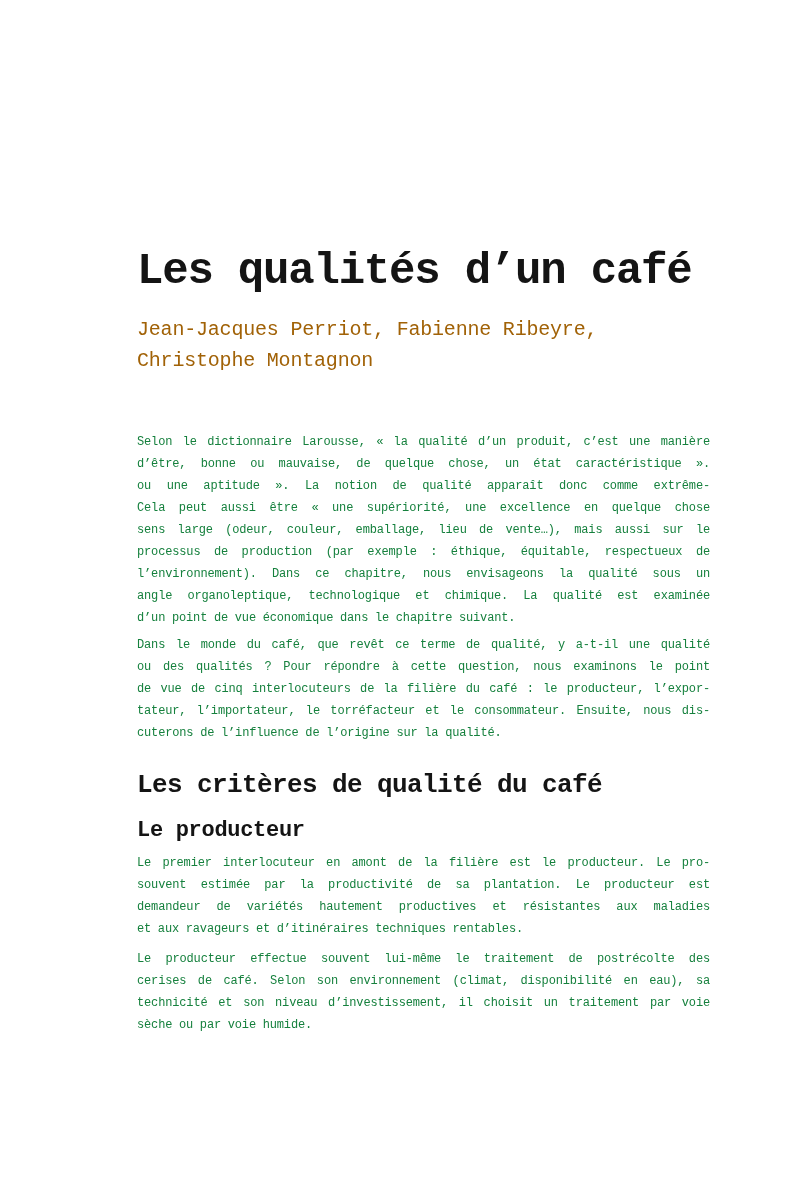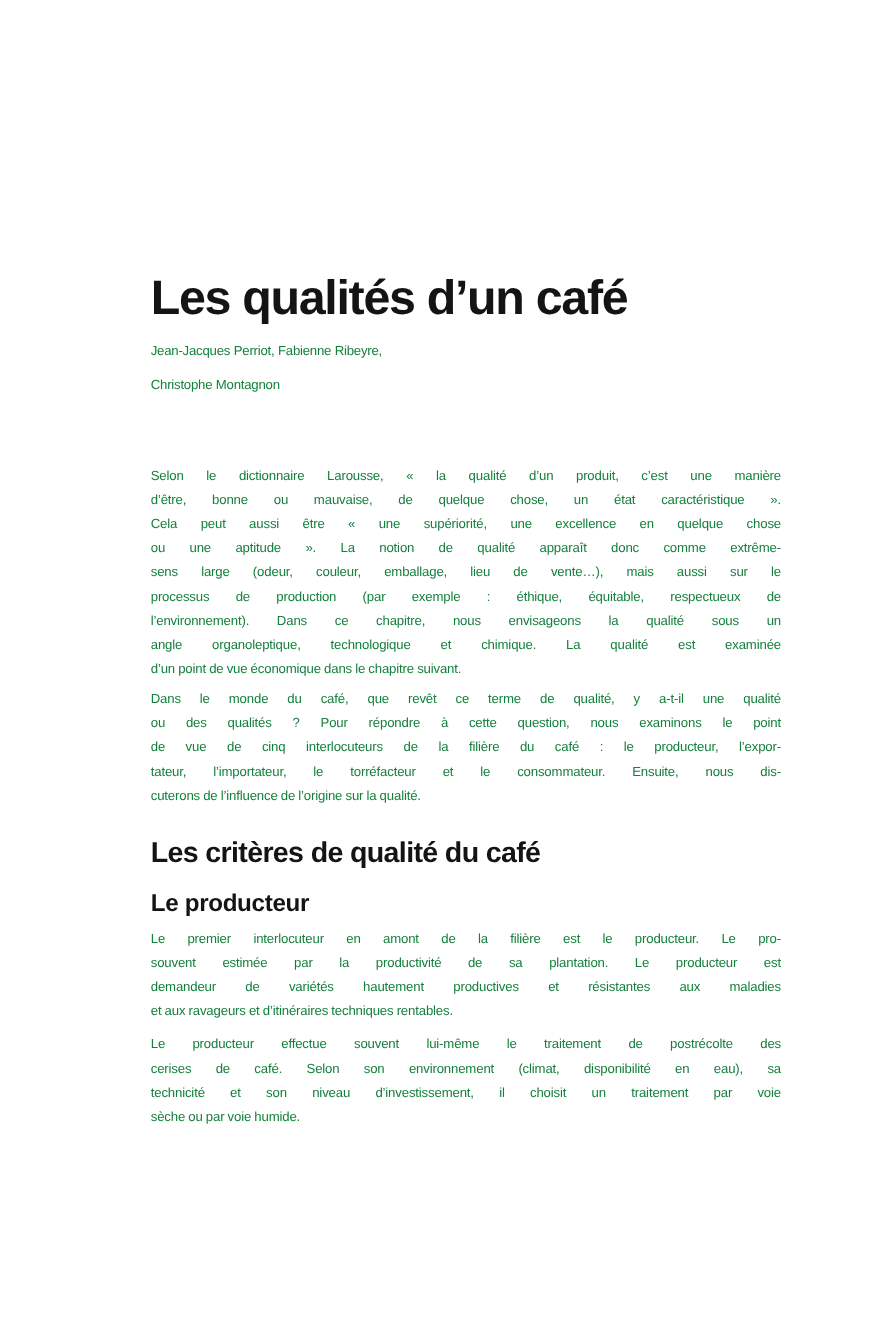--- a/index.html
+++ b/index.html
@@ -6,43 +6,43 @@
     margin: 0;
     padding: 0;
     background: #ffffff;
   }
   .page {
     position: relative;
     width: 800px;
     height: 1200px;
     background: #ffffff;
     overflow: hidden;
-    font-family: Liberation Sans, sans-serif;
+    font-family: Liberation Mono, monospace;
     color: #1f1f1f;
   }
   .column {
     position: absolute;
     left: 137px;
     top: 0;
     width: 573px;
   }
   .title {
     margin: 248px 0 0 0;
     font-size: 44px;
     line-height: 46px;
     font-weight: 700;
     letter-spacing: -1.2px;
     color: #141414;
   }
   .authors {
-    margin-top: 10px;
-    font-size: 12px;
+    margin-top: 20px;
+    font-size: 20px;
     line-height: 31px;
     font-weight: 400;
-    color: #15803d;
+    color: #a16207;
     letter-spacing: -0.2px;
   }
   .para {
     font-size: 12px;
     line-height: 22px;
     letter-spacing: -0.15px;
     word-spacing: -0.3px;
     color: #15803d;
   }
   .para .line {
@@ -82,22 +82,22 @@
     <h1 class="title">Les qualités d’un café</h1>
 
     <div class="authors">
       <div>Jean-Jacques Perriot, Fabienne Ribeyre,</div>
       <div>Christophe Montagnon</div>
     </div>
 
     <div class="para p1">
         <div class="line">Selon le dictionnaire Larousse, « la qualité d’un produit, c’est une manière</div>
         <div class="line">d’être, bonne ou mauvaise, de quelque chose, un état caractéristique ».</div>
+        <div class="line">ou une aptitude ». La notion de qualité apparaît donc comme extrême-</div>
         <div class="line">Cela peut aussi être « une supériorité, une excellence en quelque chose</div>
-        <div class="line">ou une aptitude ». La notion de qualité apparaît donc comme extrême-</div>
         <div class="line">sens large (odeur, couleur, emballage, lieu de vente…), mais aussi sur le</div>
         <div class="line">processus de production (par exemple : éthique, équitable, respectueux de</div>
         <div class="line">l’environnement). Dans ce chapitre, nous envisageons la qualité sous un</div>
         <div class="line">angle organoleptique, technologique et chimique. La qualité est examinée</div>
         <div class="line last">d’un point de vue économique dans le chapitre suivant.</div>
       </div>
 
     <div class="para p2">
         <div class="line">Dans le monde du café, que revêt ce terme de qualité, y a-t-il une qualité</div>
         <div class="line">ou des qualités ? Pour répondre à cette question, nous examinons le point</div>

